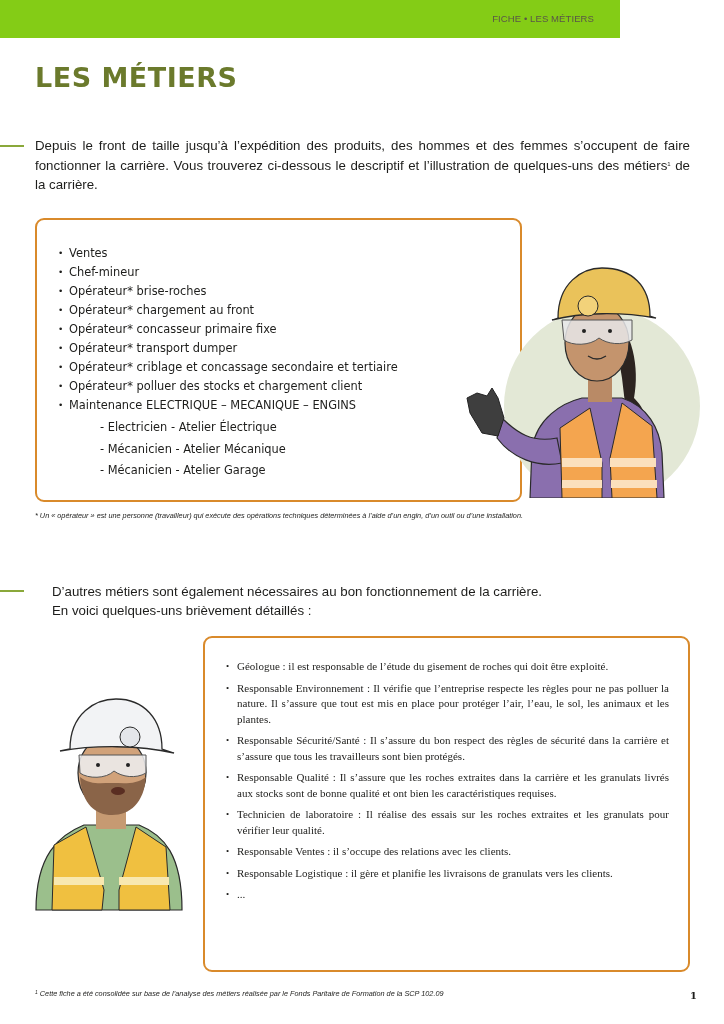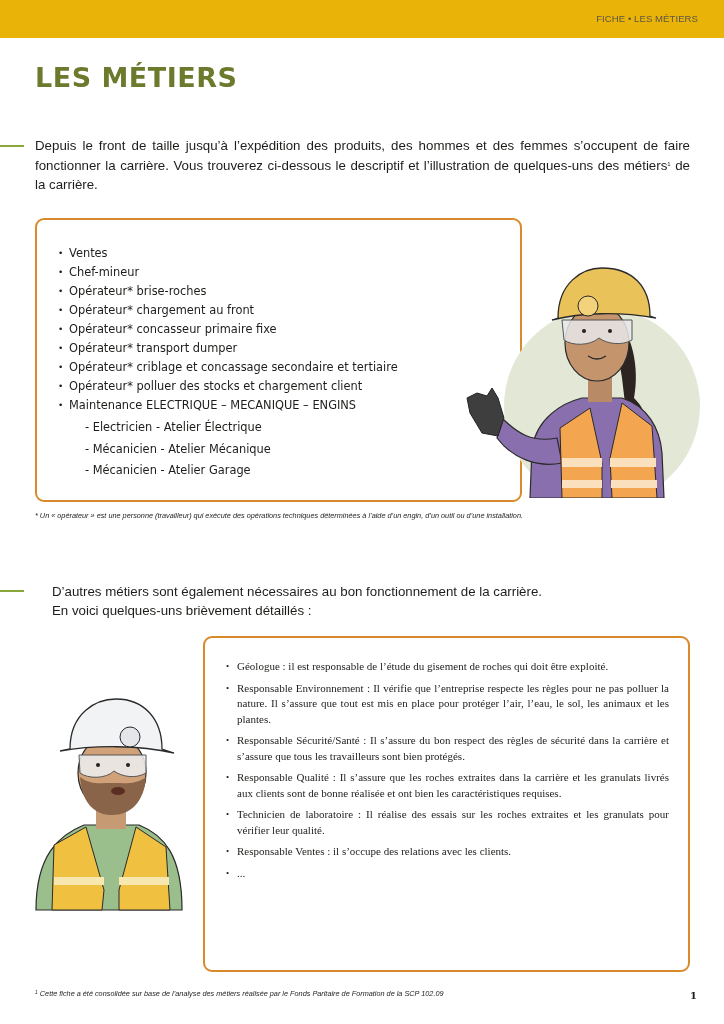--- a/index.html
+++ b/index.html
@@ -1,37 +1,37 @@
 <!DOCTYPE html>
 <html><head>
 <meta charset="utf-8">
 <style>
   * { margin:0; padding:0; box-sizing:border-box; }
   html, body { width:724px; height:1024px; background:#ffffff; overflow:hidden; }
   body { position:relative; font-family:"DejaVu Sans", sans-serif; color:#1d1d1b; }
 
-  .header-band { position:absolute; left:0; top:0; width:724px; height:38px; background:#eab308;text-align:right; }
+  .header-band { position:absolute; left:0; top:0; width:620px; height:38px; background:#84cc16;text-align:right; }
   .header-band .crumb { position:absolute; right:26px; top:13px; font-size:9.5px; color:#5a5648; letter-spacing:0.1px; font-family:"Liberation Sans", sans-serif; }
 
   .page-title { position:absolute; left:35px; top:62px; font-family:"DejaVu Sans", sans-serif; font-weight:bold; font-size:27px; color:#6b7a2c; letter-spacing:0.5px; }
 
   .lead-line { position:absolute; left:0; height:2px; width:24px; background:#8aa83a; }
 
   .intro { position:absolute; left:35px; top:136px; width:655px; font-family:"Liberation Sans", sans-serif; font-size:13.3px; line-height:19.5px; text-align:justify; color:#1d1d1b; }
   .intro sup { font-size:6px; vertical-align:top; position:relative; top:-1px; }
 
   .box { position:absolute; border:2px solid #d98a2b; border-radius:9px; background:transparent; }
   .box1 { left:35px; top:218px; width:487px; height:284px; }
   .box2 { left:203px; top:636px; width:487px; height:336px; }
 
   .list1 { position:absolute; left:58px; top:244px; font-family:"DejaVu Sans", sans-serif; font-size:11.4px; color:#1d1d1b; list-style:none; }
   .list1 li { height:19px; line-height:19px; position:relative; padding-left:11px; white-space:nowrap; }
   .list1 li::before { content:"•"; position:absolute; left:0; top:0; font-size:9px; }
   .sublist { position:absolute; left:85px; top:417px; font-family:"DejaVu Sans", sans-serif; font-size:11.4px; list-style:none; }
-  .sublist li { height:21.5px; line-height:21.5px; white-space:nowrap; }
+  .sublist li { height:21.5px; line-height:21.5px; white-space:nowrap;margin-left:15px; }
 
   .footnote-star { position:absolute; left:35px; top:511px; font-family:"Liberation Sans", sans-serif; font-style:italic; font-size:7.3px; color:#1d1d1b; white-space:nowrap; }
 
   .intro2 { position:absolute; left:52px; top:582px; font-family:"Liberation Sans", sans-serif; font-size:13.3px; line-height:19px; color:#1d1d1b; }
 
   .list2 { position:absolute; left:226px; top:659px; width:443px; font-family:Liberation Serif, serif; font-size:11px; line-height:15.5px; color:#1d1d1b; list-style:none; text-align:justify; }
   .list2 li { position:relative; padding-left:11px; margin-bottom:6px; }
   .list2 li::before { content:"•"; position:absolute; left:0; top:0; font-size:9px; }
 
   .footnote-1 { position:absolute; left:35px; top:989px; font-family:"Liberation Sans", sans-serif; font-style:italic; font-size:7.3px; color:#1d1d1b; white-space:nowrap; }
@@ -133,20 +133,21 @@
 
   <path d="M46 64 C46 28 72 14 92 14 C120 14 138 34 138 64 L150 68 C115 60 70 60 36 66 Z" fill="#f2f3f5" stroke="#2a2a2a" stroke-width="1.3"></path>
   <circle cx="106" cy="52" r="10" fill="#e4e6ea" stroke="#2a2a2a" stroke-width="1"></circle>
 </svg>
 
 <div class="box box2"></div>
 <ul class="list2">
   <li>Géologue : il est responsable de l’étude du gisement de roches qui doit être exploité.</li>
   <li>Responsable Environnement : Il vérifie que l’entreprise respecte les règles pour ne pas polluer la nature. Il s’assure que tout est mis en place pour protéger l’air, l’eau, le sol, les animaux et les plantes.</li>
   <li>Responsable Sécurité/Santé : Il s’assure du bon respect des règles de sécurité dans la carrière et s’assure que tous les travailleurs sont bien protégés.</li>
-  <li>Responsable Qualité : Il s’assure que les roches extraites dans la carrière et les granulats livrés aux clients sont de bonne réalisée et ont bien les caractéristiques requises.</li>
+  <li>Responsable Qualité : Il s’assure que les roches extraites dans la carrière et les granulats livrés aux stocks sont de bonne qualité et ont bien les caractéristiques requises.</li>
   <li>Technicien de laboratoire : Il réalise des essais sur les roches extraites et les granulats pour vérifier leur qualité.</li>
   <li>Responsable Ventes : il s’occupe des relations avec les clients.</li>
+  <li>Responsable Logistique : il gère et planifie les livraisons de granulats vers les clients.</li>
   <li>...</li>
 </ul>
 
 <p class="footnote-1"><sup>1</sup><span> Cette fiche a été consolidée sur base de l’analyse des métiers réalisée par le Fonds Paritaire de Formation de la SCP 102.09</span></p>
 <span class="page-number">1</span>
 
 </body></html>

